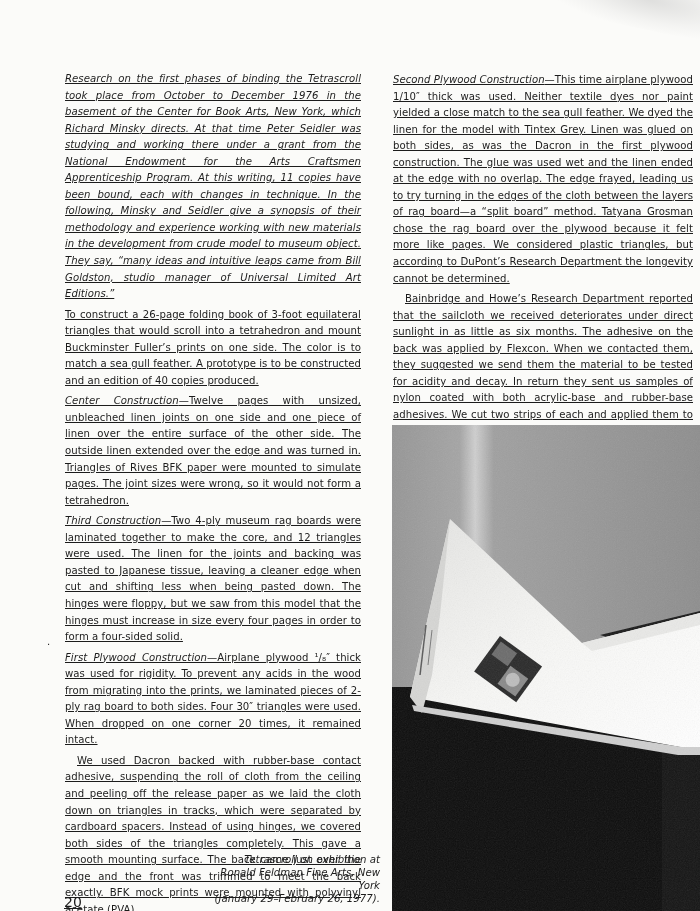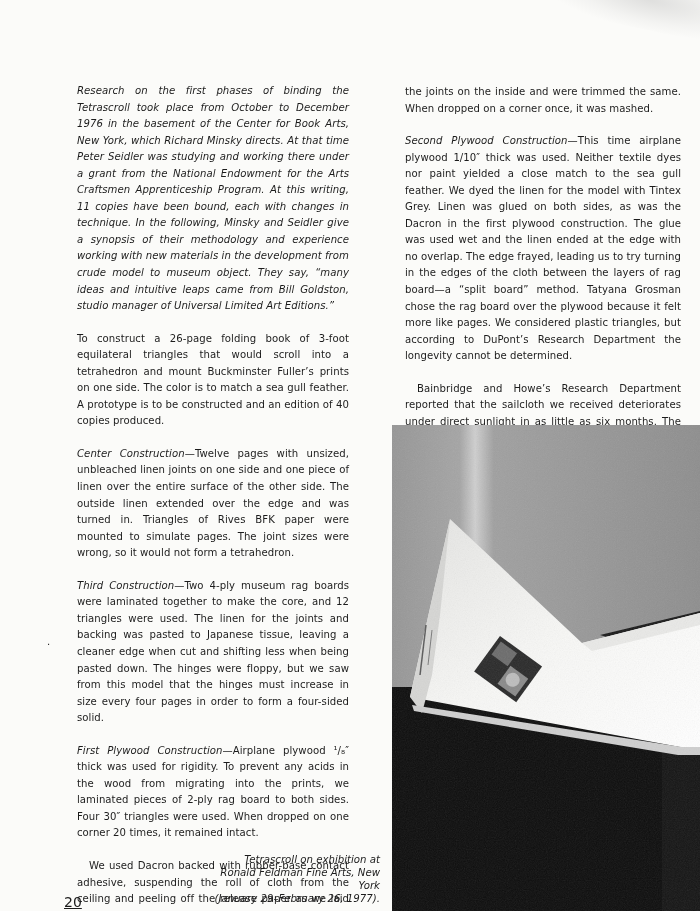--- a/index.html
+++ b/index.html
@@ -13,21 +13,21 @@
     position:absolute; left:540px; top:-30px; width:220px; height:60px;
     background:radial-gradient(ellipse at center, rgba(170,170,170,0.35) 0%, rgba(200,200,200,0.15) 50%, rgba(255,255,255,0) 75%);
     transform:rotate(12deg);
   }
   .col {
     position:absolute; font-size:10.15px; line-height:16.55px;
     text-align:justify; letter-spacing:0.05px;
   }
   #col-left { left:61px; top:67px; width:304px; }
   #col-right { left:389px; top:68px; width:308px; }
-  .col p { margin:16px; }
+  .col p { margin:4px;text-decoration:underline; }
   .col p.indent { text-indent:12px; }
   .col p.last { text-align-last:justify; }
   .it { font-style:italic; }
   .b { font-weight:bold; }
   .head { font-weight:bold; }
   .stray { position:absolute; left:47px; top:636px; font-size:10px; }
   #photo {
     position:absolute; left:392px; top:425px; width:308px; height:486px;
     overflow:hidden; background:#8a8a8a;
   }
@@ -51,21 +51,20 @@
   <p><span class="it">Center Construction</span><span>—Twelve pages with unsized, unbleached linen joints on one side and one piece of linen over the entire surface of the other side. The outside linen extended over the edge and was turned in. Triangles of Rives BFK paper were mounted to simulate pages. The joint sizes were wrong, so it would not form a tetrahedron.</span></p>
   <p><span class="it">Third Construction</span><span>—Two 4-ply museum rag boards were laminated together to make the core, and 12 triangles were used. The linen for the joints and backing was pasted to Japanese tissue, leaving a cleaner edge when cut and shifting less when being pasted down. The hinges were floppy, but we saw from this model that the hinges must increase in size every four pages in order to form a four-sided solid.</span></p>
   <p><span class="it">First Plywood Construction</span><span>—Airplane plywood ¹/₈″ thick was used for rigidity. To prevent any acids in the wood from migrating into the prints, we laminated pieces of 2-ply rag board to both sides. Four 30″ triangles were used. When dropped on one corner 20 times, it remained intact.</span></p>
   <p class="indent">We used Dacron backed with rubber-base contact adhesive, suspending the roll of cloth from the ceiling and peeling off the release paper as we laid the cloth down on triangles in tracks, which were separated by cardboard spacers. Instead of using hinges, we covered both sides of the triangles completely. This gave a smooth mounting surface. The back came just over the edge and the front was trimmed to meet the back exactly. BFK mock prints were mounted with polyvinyl acetate (PVA).</p>
 
 </div>
 
 <span class="stray">.</span>
 
 <div id="col-right" class="col">
-  <p>the joints on the inside and were trimmed the same. When dropped on a corner once, it was mashed.</p>
   <p><span class="it">Second Plywood Construction</span><span>—This time airplane plywood 1/10″ thick was used. Neither textile dyes nor paint yielded a close match to the sea gull feather. We dyed the linen for the model with Tintex Grey. Linen was glued on both sides, as was the Dacron in the first plywood construction. The glue was used wet and the linen ended at the edge with no overlap. The edge frayed, leading us to try turning in the edges of the cloth between the layers of rag board—a “split board” method. Tatyana Grosman chose the rag board over the plywood because it felt more like pages. We considered plastic triangles, but according to DuPont’s Research Department the longevity cannot be determined.</span></p>
   <p class="indent last">Bainbridge and Howe’s Research Department reported that the sailcloth we received deteriorates under direct sunlight in as little as six months. The adhesive on the back was applied by Flexcon. When we contacted them, they suggested we send them the material to be tested for acidity and decay. In return they sent us samples of nylon coated with both acrylic-base and rubber-base adhesives. We cut two strips of each and applied them to rag board. After leaving them on the heater for 32 hours, only the strip with V-26 (Flexcon) adhesive was not discolored. This adhesive</p>
 </div>
 
 <div id="photo">
   <svg width="308" height="486" viewBox="0 0 308 486">
     <defs>
       <linearGradient id="wallGrad" x1="0" y1="0" x2="1" y2="0">
         <stop offset="0" stop-color="#969696"></stop>
         <stop offset="0.22" stop-color="#a5a5a5"></stop>

